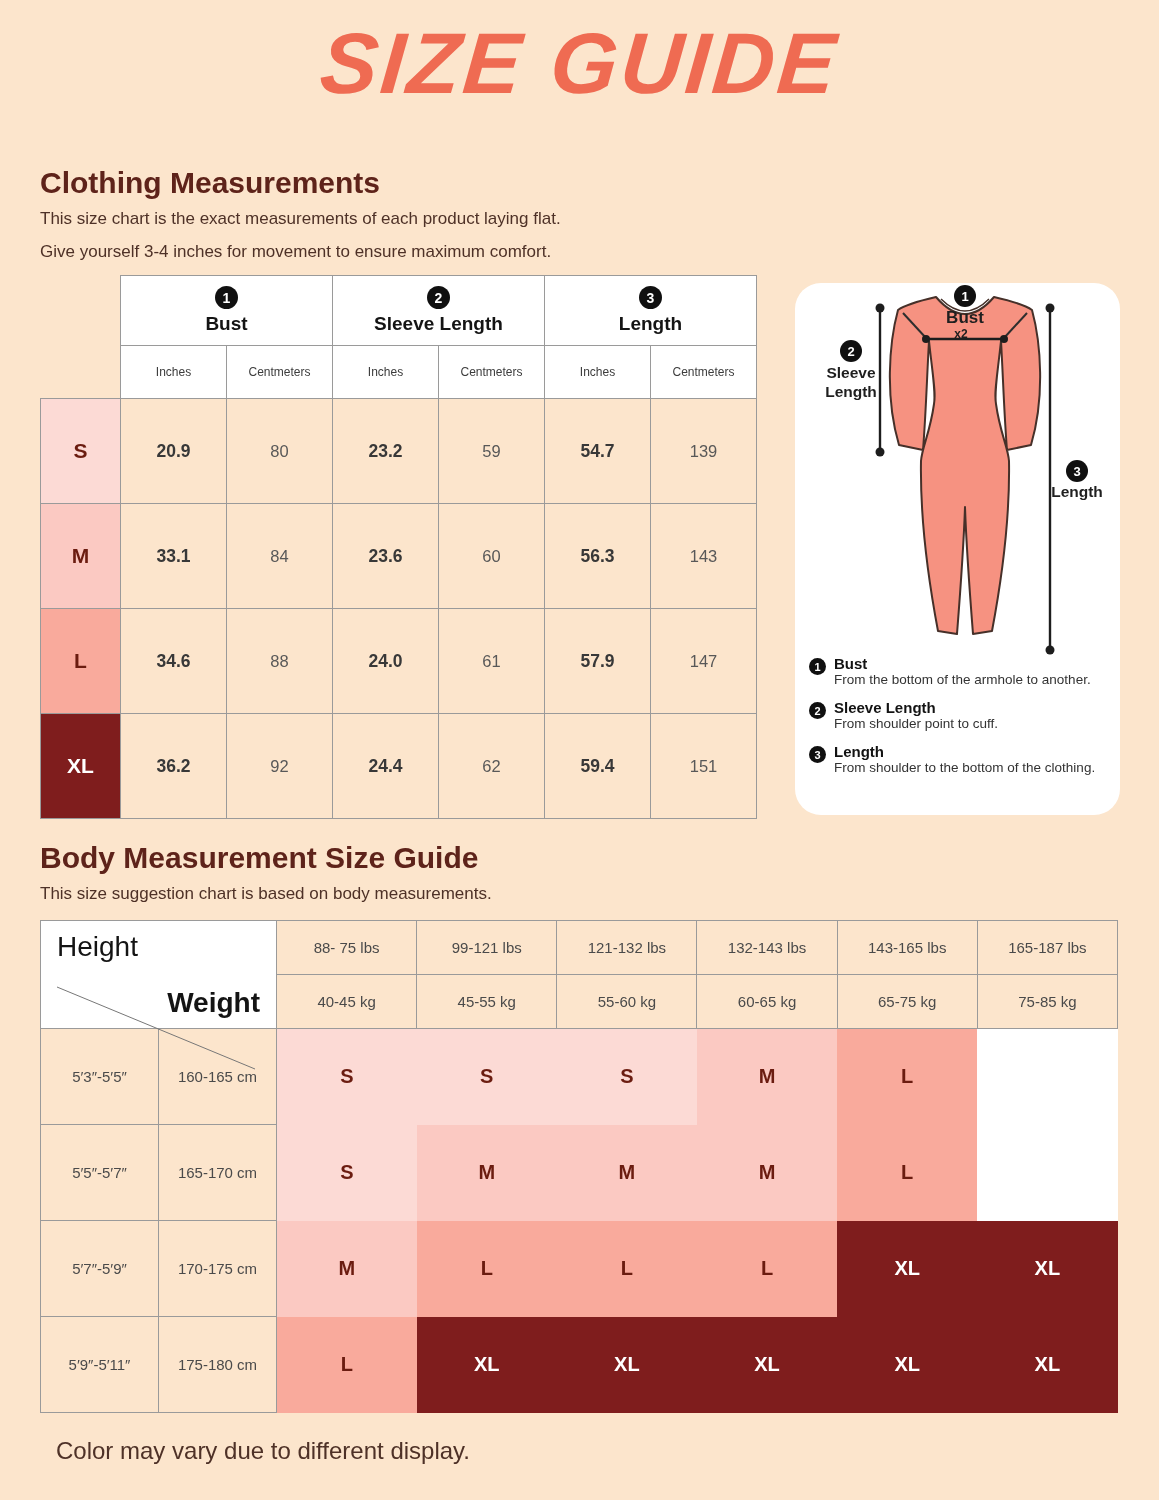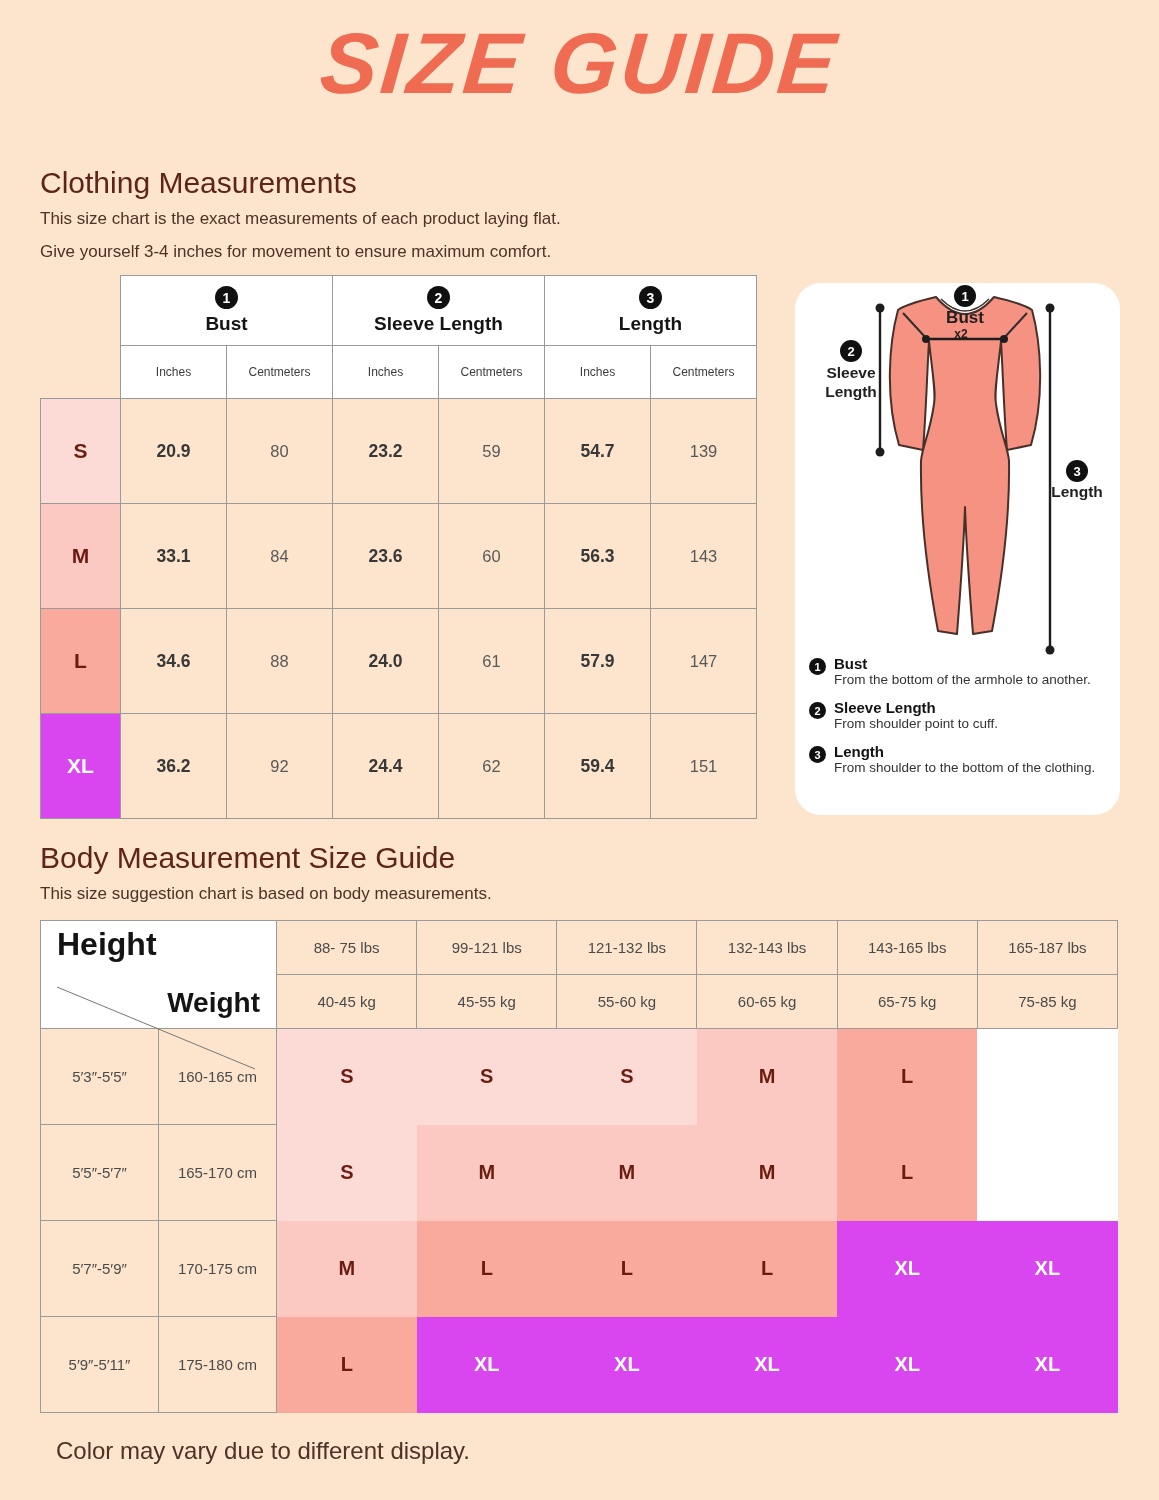--- a/index.html
+++ b/index.html
@@ -5,21 +5,21 @@
   html,body{margin:0;padding:0}
   .page{position:relative;width:1159px;height:1500px;background:#fce5cc;
         font-family:"Liberation Sans",sans-serif;overflow:hidden}
 
   
   .title{position:absolute;top:14px;left:0;width:100%;text-align:center;
          font-size:86px;font-weight:bold;font-style:italic;color:#ef6b52;
          letter-spacing:3px;transform:skewX(-5deg)}
 
   
-  .sec-h{position:absolute;left:40px;font-size:30px;font-weight:normal;color:#5e231a}
+  .sec-h{position:absolute;left:40px;font-size:30px;font-weight:bold;color:#5e231a}
   .sec-p{position:absolute;left:40px;font-size:17px;color:#4e3127;line-height:33px}
   .footer{position:absolute;left:56px;top:1437px;font-size:24px;color:#4e3127}
 
   
   table{border-collapse:collapse;table-layout:fixed}
   td{padding:0;text-align:center;vertical-align:middle}
 
   
   .t1{position:absolute;left:40px;top:275px;width:717px}
   .t1 td{border:1px solid #9a9a9a}
@@ -33,21 +33,21 @@
   .t1 .rowlabel.cell-XL{color:#fff}
   .t1 tr.dr td:nth-child(even){font-weight:bold;color:#383838;font-size:17.5px}
   .t1 tr.dr td:nth-child(odd):not(.rowlabel){color:#585858;font-size:16.5px}
   .group-inner{display:flex;flex-direction:column;align-items:center;gap:4px}
   .group-label{font-size:19px;font-weight:bold;color:#141414}
 
   
   .cell-S{background:#fcdad5}
   .cell-M{background:#fbc9c2}
   .cell-L{background:#f9aa9c}
-  .cell-XL{background:#d946ef}
+  .cell-XL{background:#7f1d1d}
   .cell-empty{background:#ffffff}
 
   
   .badge{display:inline-flex;width:23px;height:23px;border-radius:50%;
          background:#101010;color:#fff;font-size:14px;font-weight:bold;
          font-style:normal;align-items:center;justify-content:center}
 
   
   .panel{position:absolute;left:795px;top:283px;width:325px;height:532px;
          background:#fff;border-radius:26px}
@@ -65,21 +65,21 @@
   .legend-desc{font-size:13.5px;color:#333;line-height:16px}
 
   
   .t2{position:absolute;left:40px;top:920px;width:1078px}
   .t2 td{border:1px solid #9a9a9a;font-size:15px;color:#4a4a4a}
   .t2 tr.hl,.t2 tr.hk{height:54px}
   .t2 tr.br{height:96px}
   .t2 .corner2{background:#fff;position:relative}
   .corner2-inner{position:relative;width:100%;height:100%}
   .wlabel{position:absolute;top:12px;right:16px;font-size:28px;font-weight:bold;color:#141414}
-  .hlabel{position:absolute;bottom:12px;left:16px;font-size:32px;font-weight:bold;color:#141414}
+  .hlabel{position:absolute;bottom:12px;left:16px;font-size:28px;font-weight:normal;color:#141414}
   .diag{position:absolute;left:0;top:0}
   .t2 td.sz{border:none;font-size:20px;font-weight:bold;color:#6b1c10}
   .t2 td.sz.cell-XL{color:#fff}
 </style>
 </head>
 <body>
 
 <div class="page">
 
   <div class="title">SIZE GUIDE</div>

